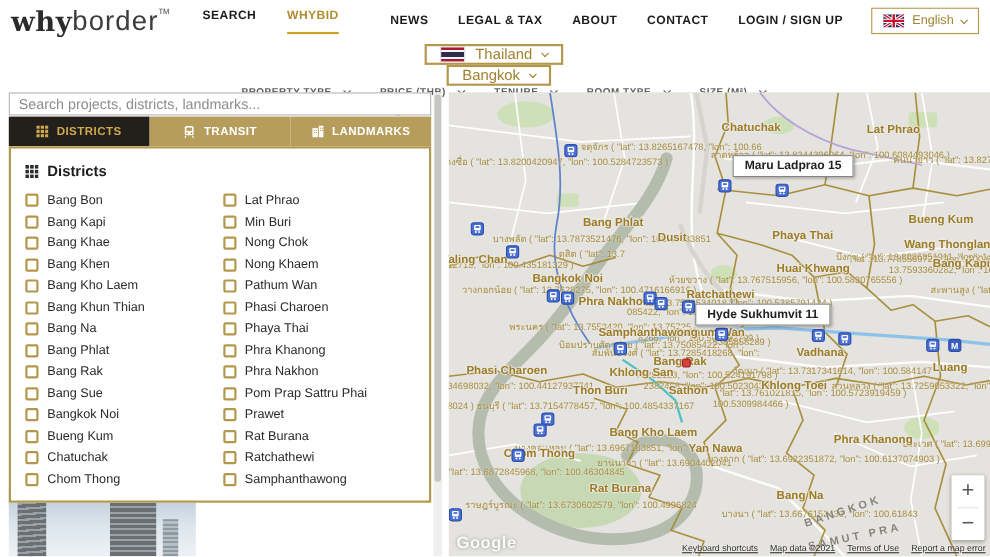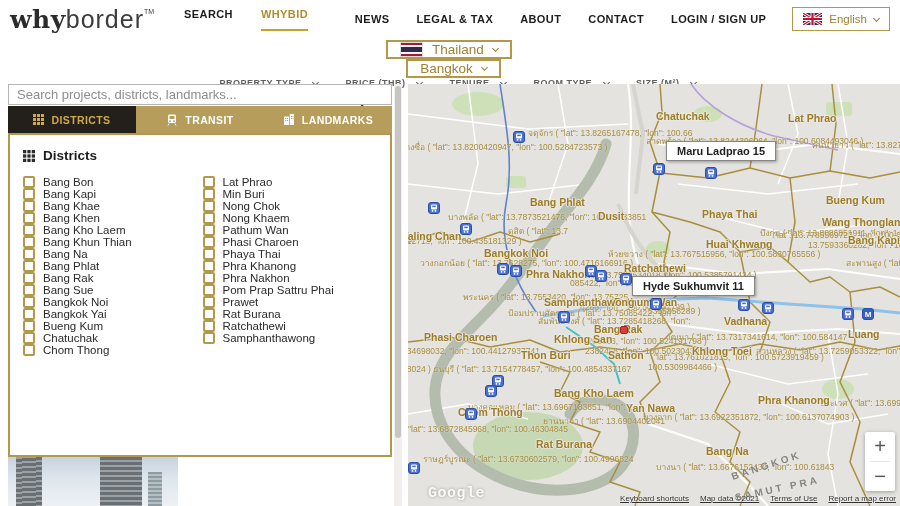--- a/index.html
+++ b/index.html
@@ -36,21 +36,21 @@
   
   .search-box { position:absolute; left:8px; top:84px; width:384px; height:21px; }
   .search-box input { width:100%; height:100%; border:1px solid #b5b5b5; font-size:13px; padding:0 8px; font-family:inherit; color:#333; outline:none; }
   .search-box input::placeholder { color:#8d8d8d; }
   .tabs { position:absolute; left:8px; top:106px; width:384px; height:27px; display:flex; }
   .tab { flex:1; display:flex; align-items:center; justify-content:center; gap:7px; font-size:10.5px; font-weight:bold; letter-spacing:.4px; cursor:pointer; background:#b69d5b; color:#fff; }
   .tab.active { background:#23201b; color:#cfa94d; }
   .panel { position:absolute; left:8px; top:133px; width:384px; height:324px; background:#fff; border:2px solid #b3984c; z-index:5; }
   .panel-title { margin:13px 0 0 13px; display:flex; align-items:center; gap:8px; font-size:13.5px; font-weight:bold; color:#1d1d1d; }
   .cols { display:flex; margin:13px 8px 0 13px; }
-  .col { flex:1; display:flex; flex-direction:column; height:266px; }
+  .col { flex:1; display:flex; flex-direction:column; justify-content:space-between; height:266px; }
   .district-row { display:flex; align-items:center; gap:8px; font-size:11.5px; color:#2a2a2a; cursor:pointer; }
   .cb { width:12px; height:12px; border:2px solid #b3984c; border-radius:2px; background:#fff; flex:none; }
 
   
   .listing { position:absolute; left:8px; top:444px; width:384px; height:62px; background:#fff; z-index:2; display:flex; }
   .listing-photo { width:170px; height:62px; position:relative; overflow:hidden;
      background:linear-gradient(#b7c6d4, #dde6ed 55%, #edf1f4); }
   .tower { position:absolute; background:repeating-linear-gradient(#6a6f74 0 3px, #9aa2a8 3px 5px); }
   .t1 { left:8px; top:4px; width:26px; height:60px; transform:skewY(-4deg); border-radius:2px; }
   .t2 { left:92px; top:-2px; width:42px; height:66px; }
@@ -71,21 +71,21 @@
   .map-coord { position:absolute; font-size:8.5px; color:#a68c3e; white-space:nowrap; z-index:1;
      text-shadow:0 0 2px #eceae6; }
   .map-region { position:absolute; font-size:10px; font-weight:bold; letter-spacing:3px; color:#84837c; white-space:nowrap; z-index:2; text-shadow:0 0 2px #eceae6; }
   .marker { position:absolute; width:12px; height:12px; background:#4a6fd4; border:1px solid #2a4da6; border-radius:3px; display:flex; align-items:center; justify-content:center; z-index:3; cursor:pointer; }
   .marker.metro { background:#3b5fc0; color:#fff; font-size:8px; font-weight:bold; }
   .marker.red { width:8px; height:8px; background:#d64040; border-color:#a32020; border-radius:2px; }
   .map-tooltip { position:absolute; background:#fff; border:1px solid #858585; box-shadow:1px 1px 3px rgba(0,0,0,.35); padding:3px 10px; font-size:11px; font-weight:bold; color:#222; white-space:nowrap; z-index:4; }
   .zoomctl { position:absolute; right:5px; bottom:15px; width:30px; background:#fff; box-shadow:0 1px 4px rgba(0,0,0,.3); border-radius:2px; z-index:5; }
   .zbtn { height:29px; display:flex; align-items:center; justify-content:center; font-size:20px; color:#565656; cursor:pointer; }
   .zdiv { height:1px; background:#e6e6e6; margin:0 5px; }
-  .google-logo { position:absolute; left:20px; bottom:4px; font-size:15px; font-weight:bold; letter-spacing:.5px; color:rgba(255,255,255,.92); text-shadow:0 0 3px rgba(90,90,90,.55); z-index:5; cursor:pointer;font-family:Liberation Mono, monospace; }
+  .google-logo { position:absolute; left:7px; bottom:4px; font-size:15px; font-weight:bold; letter-spacing:.5px; color:rgba(255,255,255,.92); text-shadow:0 0 3px rgba(90,90,90,.55); z-index:5; cursor:pointer; }
   .attrib { position:absolute; right:4px; bottom:3px; display:flex; gap:11px; font-size:8px; color:#2f2f2f; z-index:5; text-shadow:0 0 2px #fff;text-decoration:underline; }
   .attrib span { cursor:pointer; }
   .icon-svg { display:block; }
 </style>
 </head>
 <body>
 
 <div class="app">
 
   <div class="header">
@@ -282,24 +282,20 @@
             <span class="cb"></span>
             <span>Bang Rak</span>
           </div>
           <div class="district-row">
             <span class="cb"></span>
             <span>Bang Sue</span>
           </div>
           <div class="district-row">
             <span class="cb"></span>
             <span>Bangkok Noi</span>
-          </div>
-          <div class="district-row">
-            <span class="cb"></span>
-            <span>Bangkok Yai</span>
           </div>
           <div class="district-row">
             <span class="cb"></span>
             <span>Bueng Kum</span>
           </div>
           <div class="district-row">
             <span class="cb"></span>
             <span>Chatuchak</span>
           </div>
           <div class="district-row">

